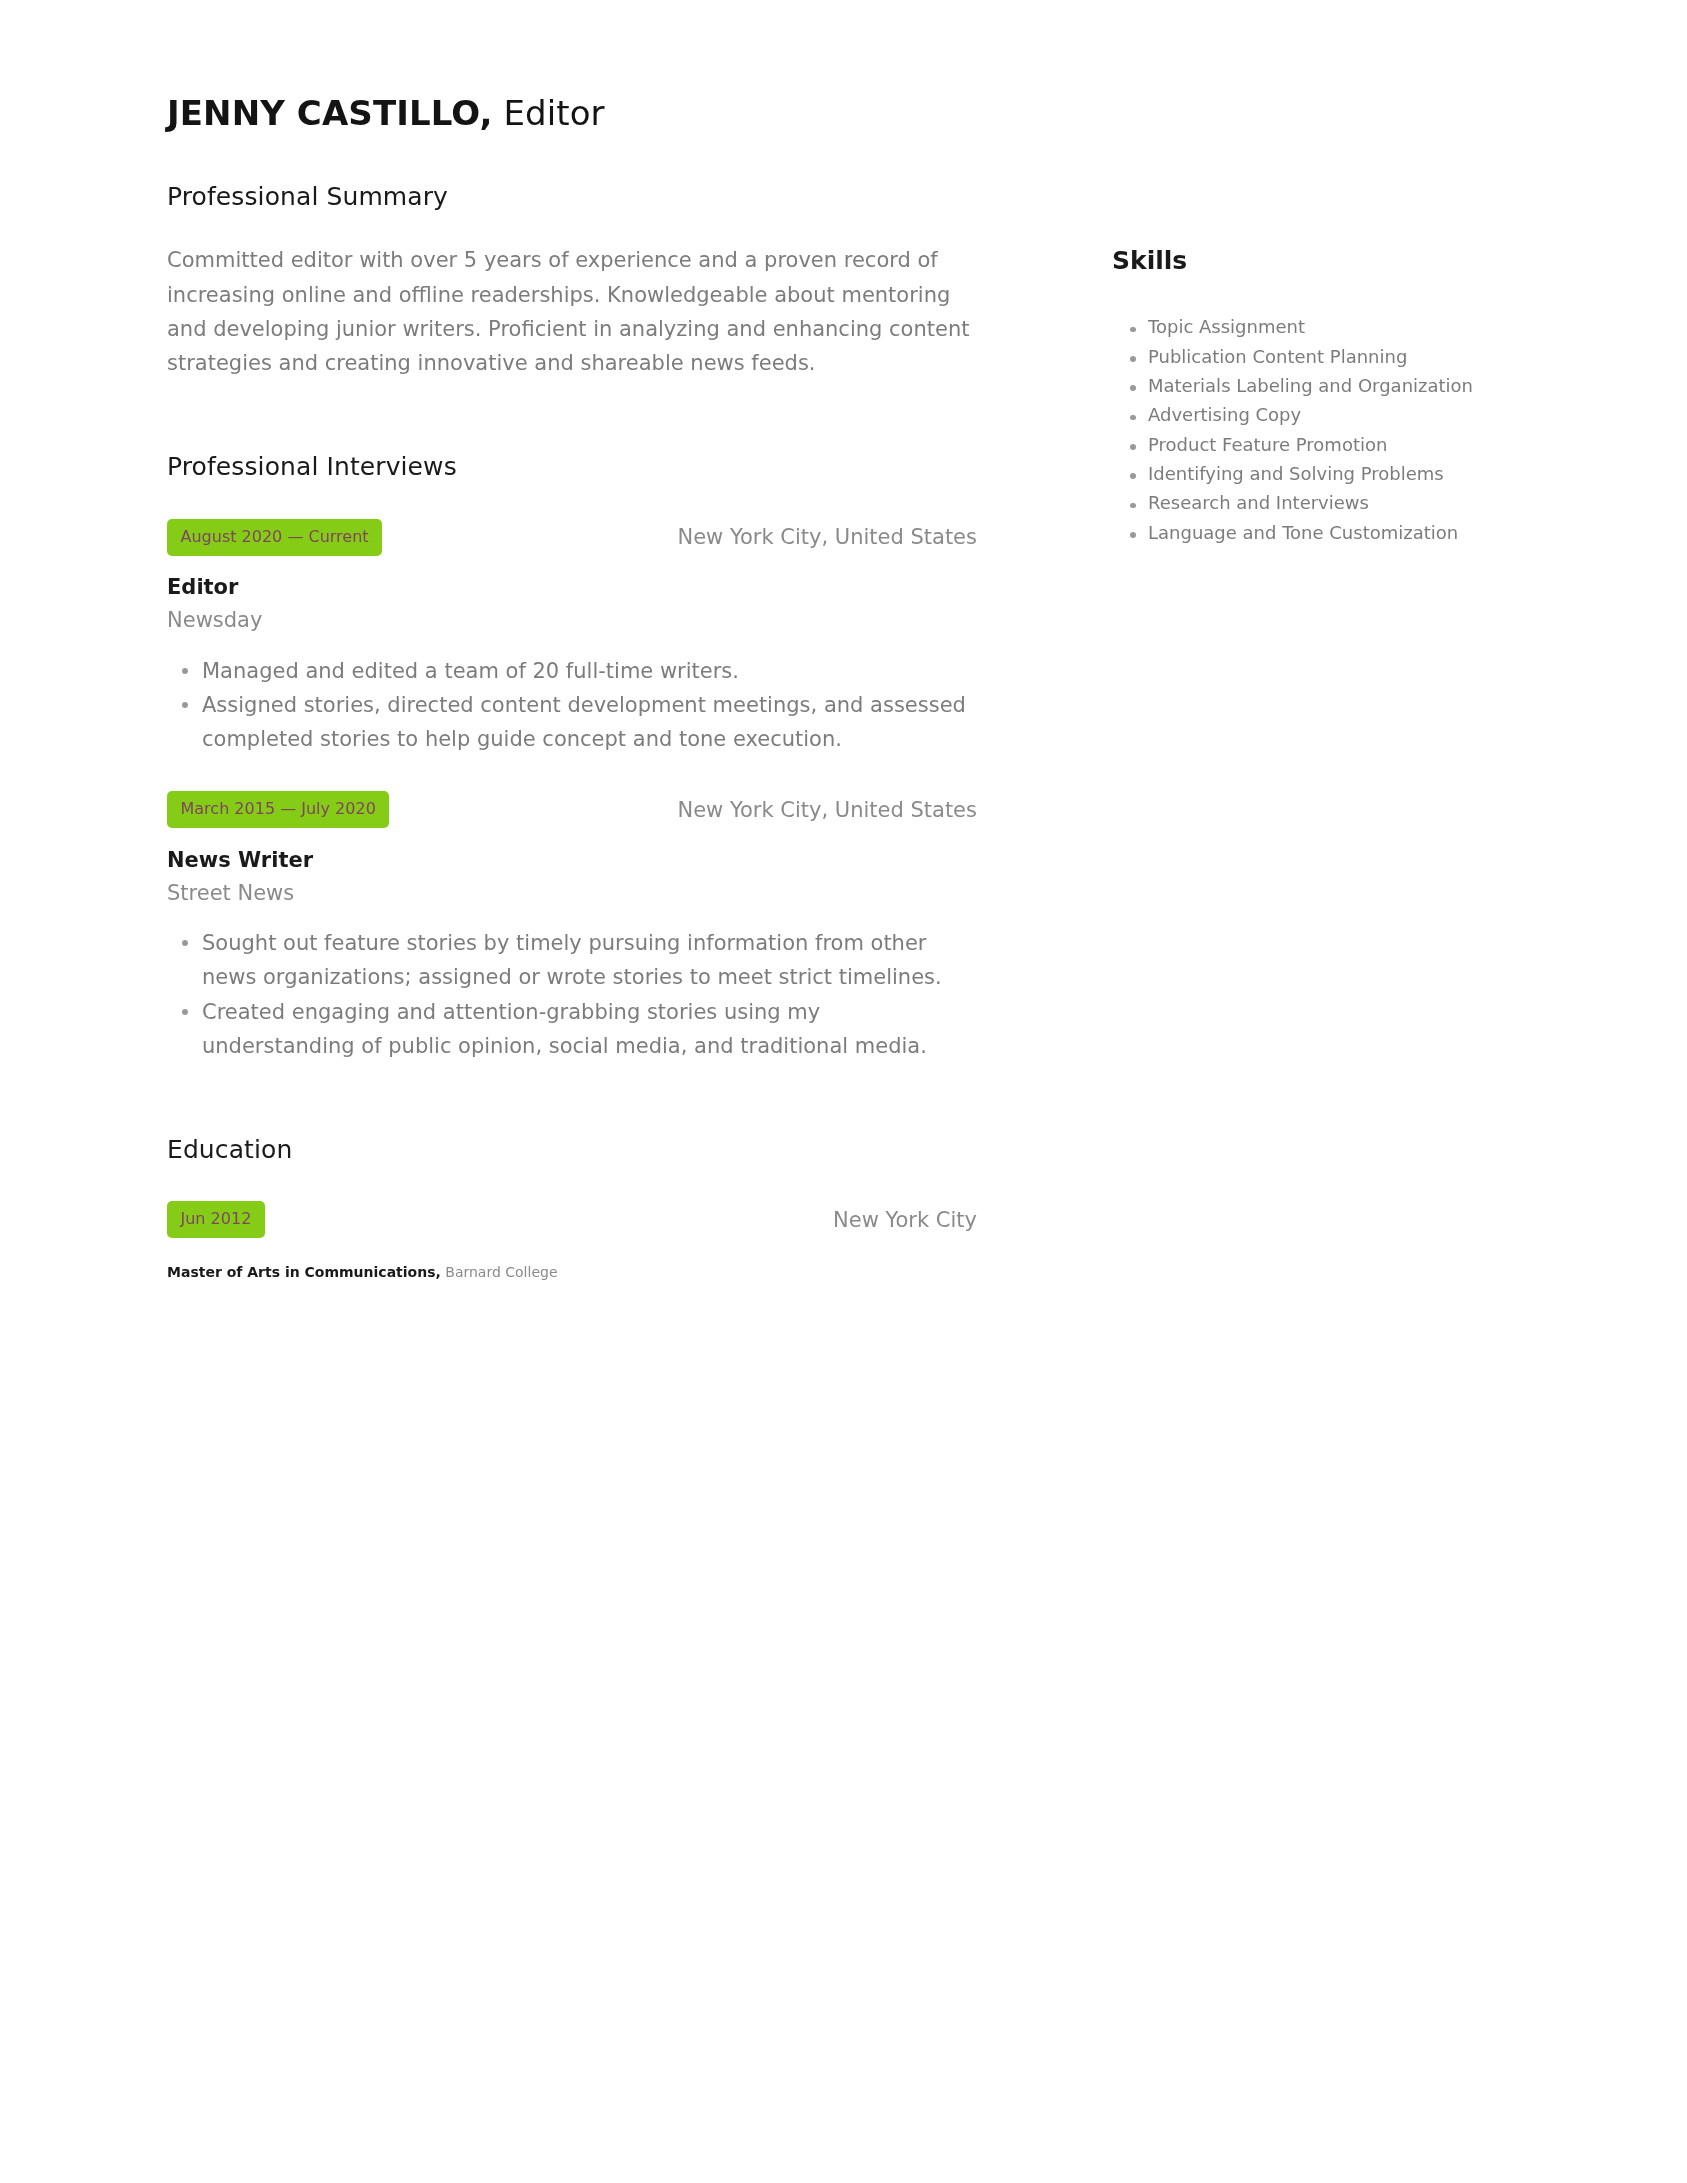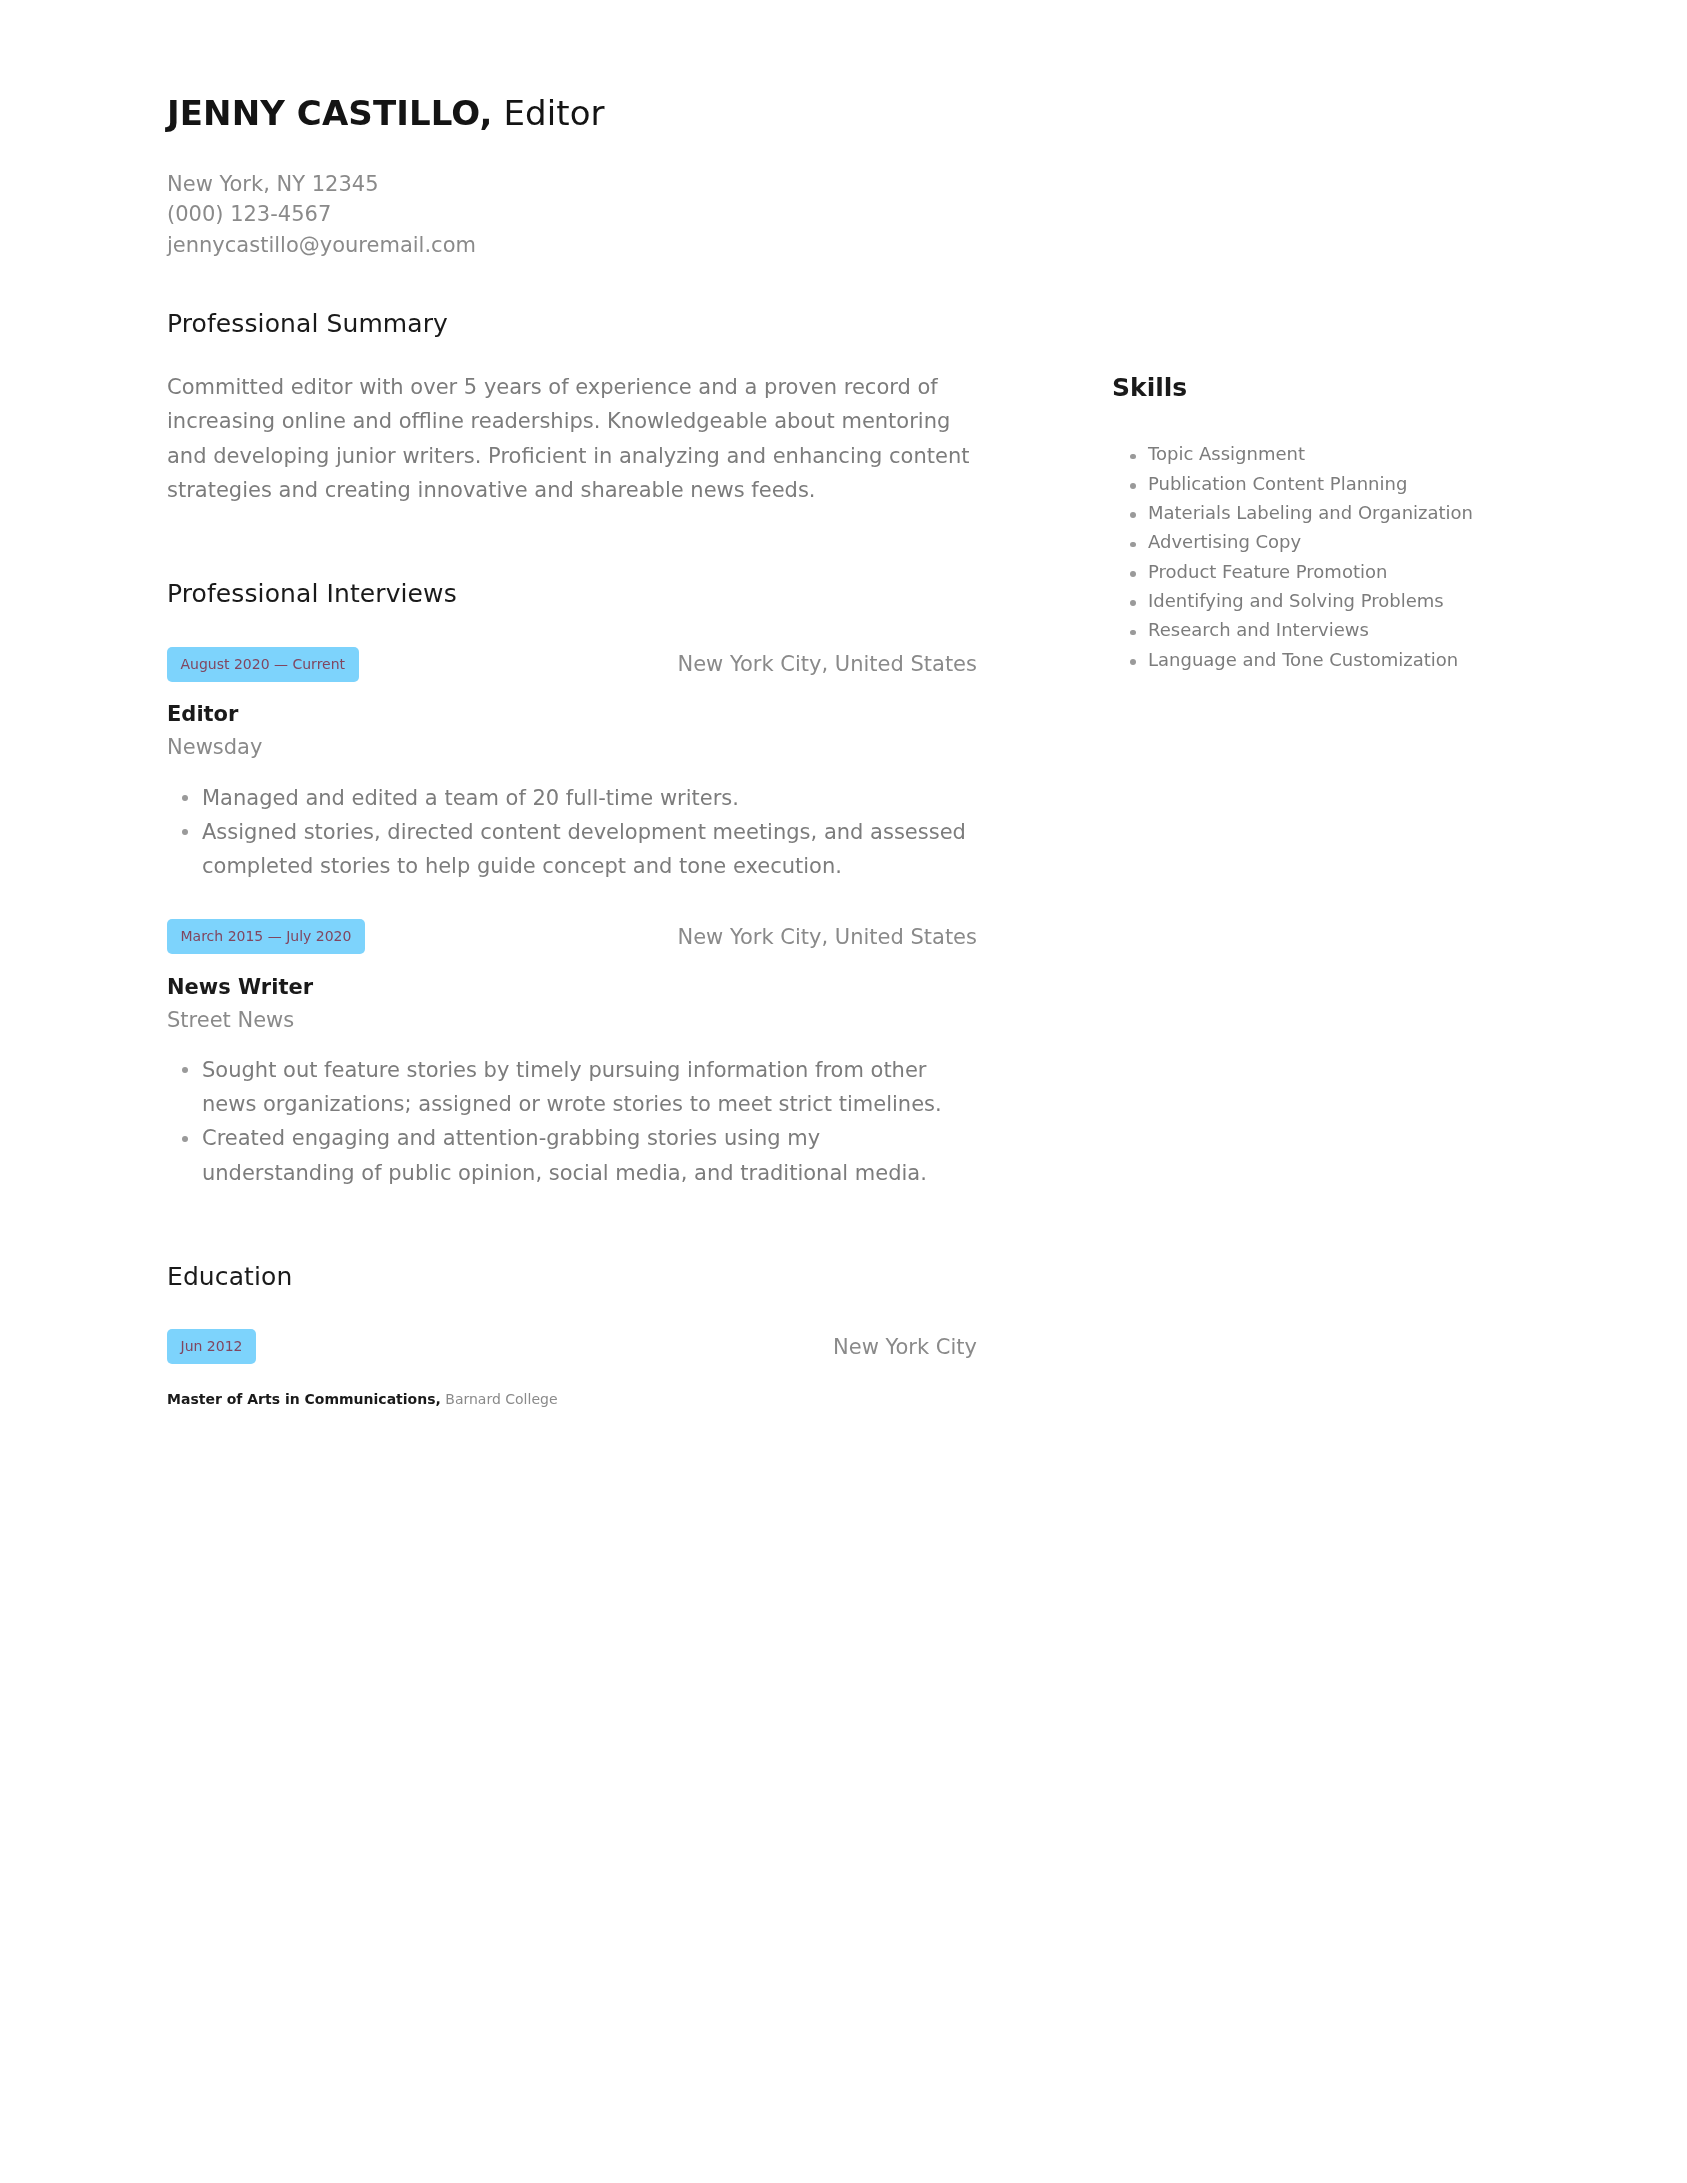--- a/index.html
+++ b/index.html
@@ -102,23 +102,23 @@
     margin-top: 34px;
   }
   .entry-topline {
     display: flex;
     align-items: center;
     justify-content: space-between;
     min-height: 39px;
   }
   .date-badge {
     display: inline-block;
-    background: #7dd3fc;
+    background: #84cc16;
     color: #81465f;
-    font-size: 14px;
+    font-size: 16px;
     font-weight: 400;
     line-height: 1;
     padding: 10px 13.5px 11px 13.5px;
     border-radius: 5px;
     white-space: nowrap;
   }
   .entry-location {
     font-size: 21px;
     color: #8a8a8a;
     font-weight: 400;
@@ -217,25 +217,20 @@
 </head>
 <body>
 
 <div class="page">
   <div class="inner">
 
     <div class="header-block">
       <div class="name-line">
         <span class="name-strong">JENNY CASTILLO,</span>
         <span class="name-role">Editor</span>
-      </div>
-      <div class="contact-block">
-        <span class="contact-line">New York, NY 12345</span>
-        <span class="contact-line">(000) 123-4567</span>
-        <span class="contact-line">jennycastillo@youremail.com</span>
       </div>
     </div>
 
     <div class="columns">
 
       <div class="col-main">
 
         <div class="section">
           <h2 class="section-title">Professional Summary</h2>
           <p class="summary-text">Committed editor with over 5 years of experience and a proven record of increasing online and offline readerships. Knowledgeable about mentoring and developing junior writers. Proficient in analyzing and enhancing content strategies and creating innovative and shareable news feeds.</p>

